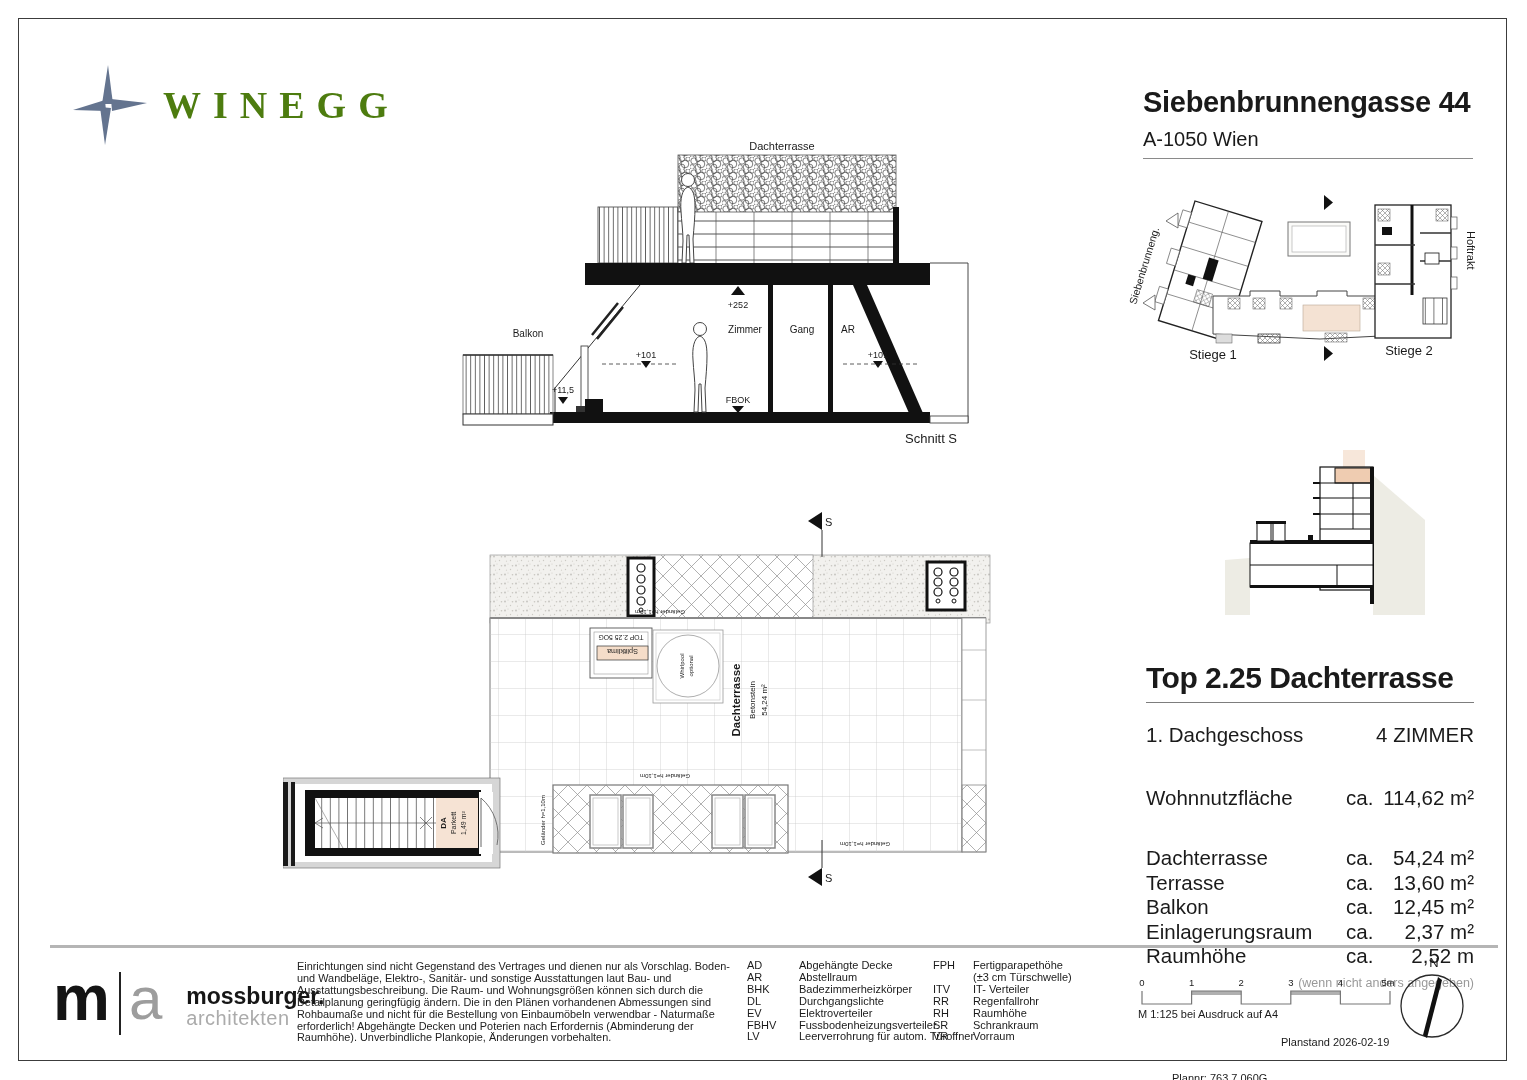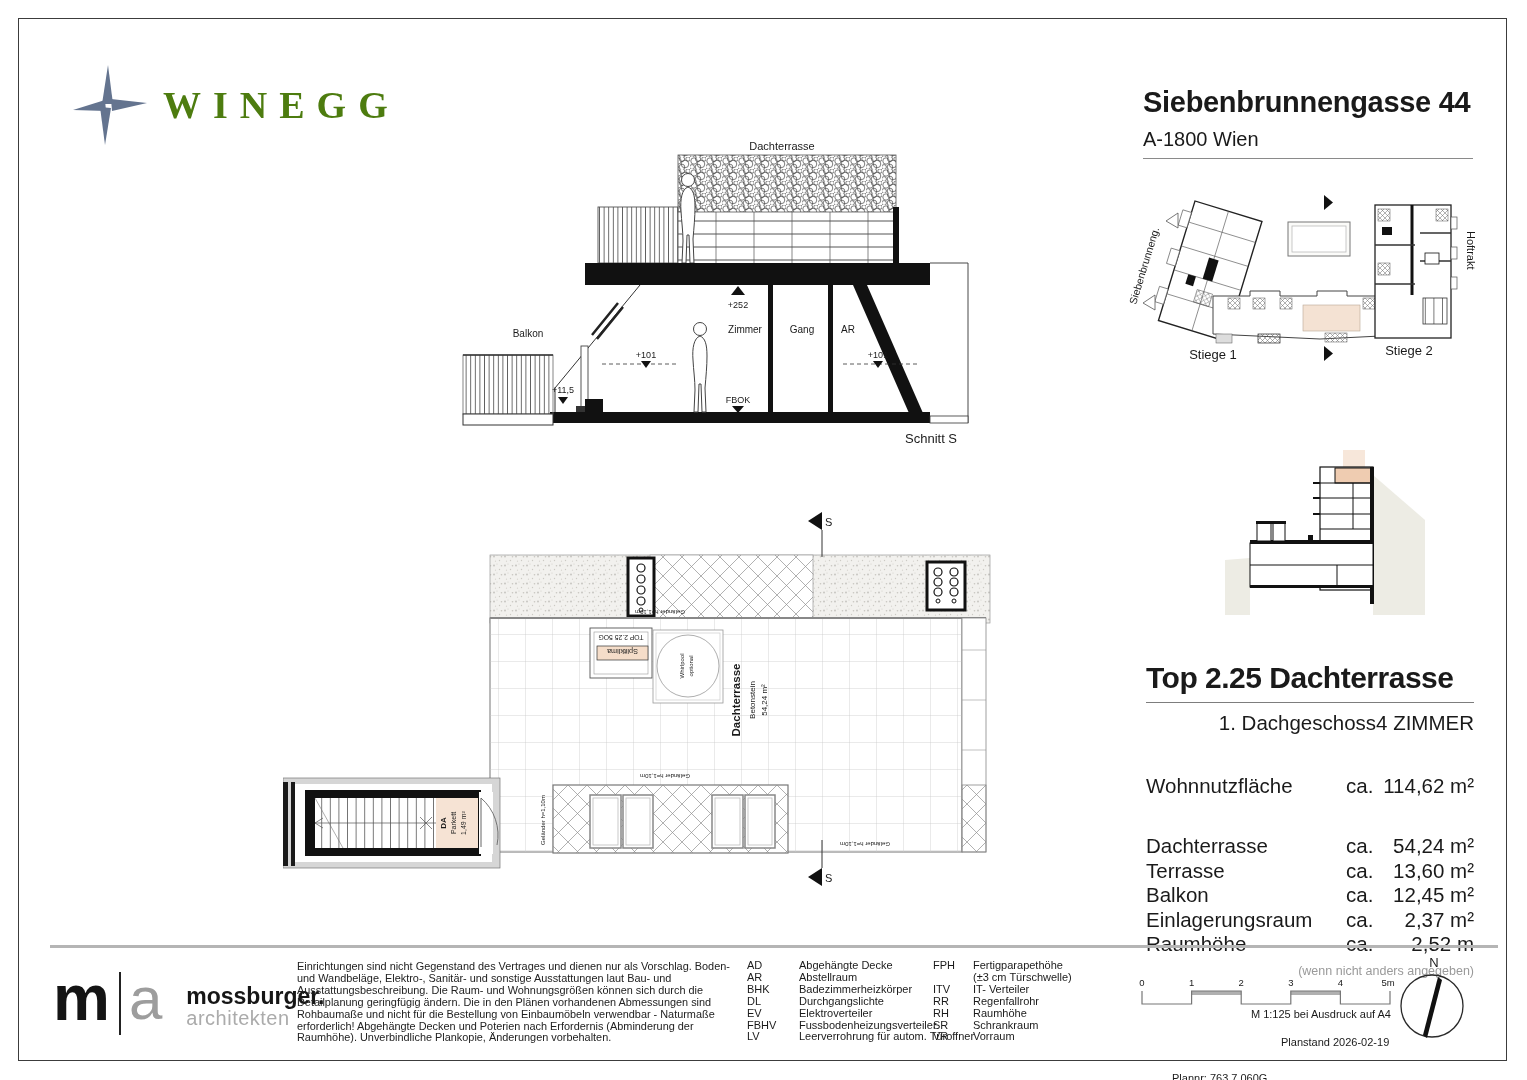--- a/index.html
+++ b/index.html
@@ -13,21 +13,21 @@
              letter-spacing:12px;color:#4d7c0f;}
   
   #hdr{left:1143px;top:86px;width:330px;}
   #hdrTitle{font-size:29px;font-weight:bold;letter-spacing:-0.3px;}
   #hdrCity{font-size:20px;margin-top:9px;}
   #hdrRule{border-top:1.5px solid #8a8a8a;margin-top:7px;}
   
   #info{left:1146px;top:661px;width:328px;}
   #infoTitle{font-size:30px;font-weight:bold;letter-spacing:-0.5px;border-bottom:1.5px solid #7d7d7d;padding-bottom:7px;}
   .irow{display:flex;justify-content:space-between;font-size:20.5px;}
-  #infoSub{margin-top:8px;justify-content:flex-end;}
+  #infoSub{margin-top:20px;}
   #infoLiving{margin-top:39px;gap:12px;}
   #infoRows{margin-top:36px;}
   #infoRows .irow{line-height:24.5px;}
   .ival{display:flex;justify-content:space-between;width:128px;}
   #infoNote{margin-top:7px;text-align:right;font-size:12.5px;color:#9a9a9a;}
   
   #ftrRule{left:50px;top:945px;width:1448px;height:2.5px;background:#b5b5b5;}
   #maLogo{left:53px;top:972px;display:flex;align-items:flex-start;}
   #maM{font-size:64px;line-height:52px;font-weight:700;color:#141414;}
   #maBar{width:2px;height:63px;background:#222;margin:0 8px 0 9px;}
@@ -35,21 +35,21 @@
   #maNames{margin-left:24px;margin-top:13px;}
   #maName{font-size:23px;font-weight:bold;line-height:1.0;color:#161616;}
   #maSub{font-size:20px;color:#ababab;line-height:1.05;letter-spacing:0.5px;}
   #disc{left:297px;top:961px;width:440px;font-size:10.9px;line-height:11.9px;color:#222;}
   .leg{top:960px;font-size:11px;line-height:11.9px;}
   #leg1{left:747px;}
   #leg2{left:933px;}
   .lrow{display:flex;gap:6px;}
   #leg1 .labbr{width:46px;flex:none;}
   #leg2 .labbr{width:34px;flex:none;}
-  #scaleNote{left:1138px;top:1008px;width:253px;text-align:right;font-size:11px;}
+  #scaleNote{left:1138px;top:1008px;width:253px;font-size:11px;}
   #planNo{left:1172px;top:1036px;font-size:11px;margin-top:36px;}
   #planDate{left:1281px;top:1036px;font-size:11px;}
 </style>
 </head>
 <body>
 
 <div id="page">
 
   <svg width="0" height="0" style="position:absolute">
     <defs>
@@ -92,21 +92,21 @@
   <svg class="abs" style="left:72px;top:64px" width="78" height="82" viewBox="0 0 78 82">
     <polygon points="36,1 41,40 30,40" fill="#64748f"></polygon>
     <polygon points="33,81 28,43 39,44" fill="#64748f"></polygon>
     <polygon points="1,46 33,36 34,47" fill="#64748f"></polygon>
     <polygon points="75,39 39,35 40,47" fill="#64748f"></polygon>
   </svg>
   <div id="brandText" class="abs">WINEGG</div>
 
   <div id="hdr" class="abs">
     <div id="hdrTitle">Siebenbrunnengasse 44</div>
-    <div id="hdrCity">A-1800 Wien</div>
+    <div id="hdrCity">A-1050 Wien</div>
     <div id="hdrRule"></div>
   </div>
 
   <svg class="abs" style="left:450px;top:133px" width="540" height="320" viewBox="0 0 540 320">
     <text x="332" y="17" font-size="11" text-anchor="middle">Dachterrasse</text>
 
     <rect x="228" y="22" width="218" height="57" fill="url(#hedge)" stroke="#555" stroke-width="0.8"></rect>
 
     <rect x="148" y="74" width="80" height="56" fill="url(#vl)" stroke="#555" stroke-width="0.9"></rect>
     <g stroke="#555" stroke-width="1">

